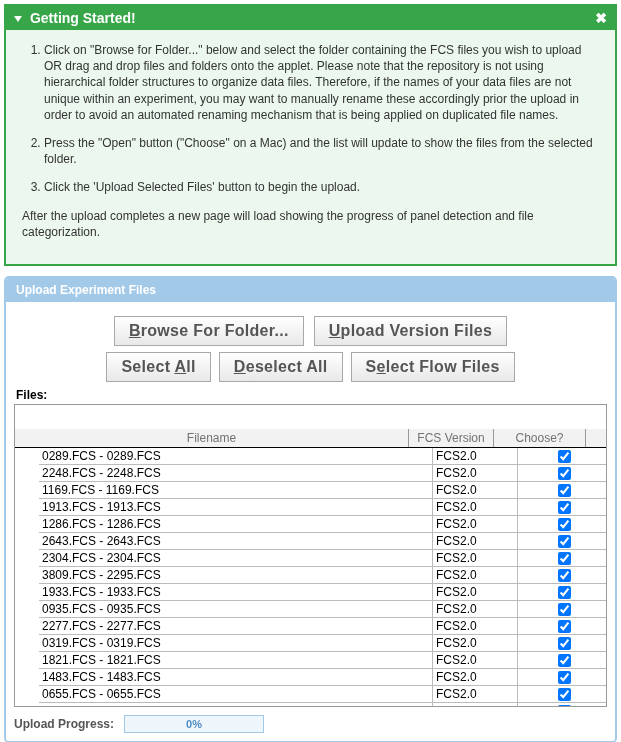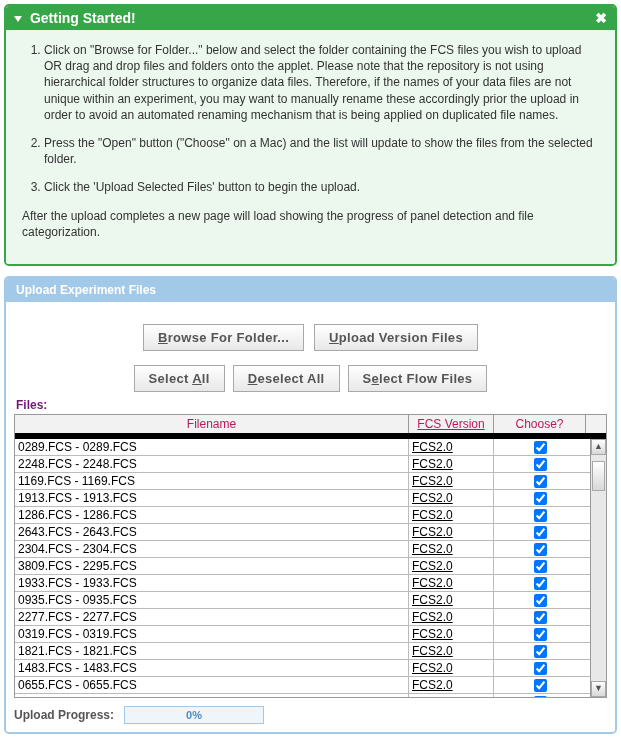--- a/index.html
+++ b/index.html
@@ -8,21 +8,21 @@
     font-family: Arial, Helvetica, sans-serif;
     font-size: 12px;
     background: #ffffff;
     width: 621px;
     padding: 4px;
   }
 
   
   .gs-panel {
     border: 2px solid #37a648;
-    border-radius: 5px;
+    border-radius: 0;
     overflow: hidden;
     margin-bottom: 10px;
   }
   .gs-header {
     background: #37a648;
     color: #ffffff;
     font-weight: bold;
     font-size: 14px;
     padding: 4px 8px;
     position: relative;
@@ -76,83 +76,84 @@
     display: flex;
     justify-content: center;
     gap: 10px;
     margin: 6px 0;
     flex-wrap: wrap;
   }
   .btn-row.secondary { gap: 8px; }
 
   button.ui-btn {
     font-family: inherit;
-    font-size: 13px;
+    font-size: 16px;
     font-weight: bold;
     padding: 5px 14px;
     background: linear-gradient(#ffffff, #e8e8e8);
     border: 1px solid #a8a8a8;
     color: #555;
     cursor: pointer;
     letter-spacing: .3px;
-    margin-top: 8px;
   }
   button.ui-btn .ul { text-decoration: underline; }
 
   .deid-row {
     text-align: center;
     padding: 8px 0 6px 0;
     font-weight: bold;
     color: #555;
   }
   .deid-row input { vertical-align: middle; margin-right: 4px; }
   .deid-row label .ul { text-decoration: underline; }
 
   .files-label {
     font-weight: bold;
-    color: #701a75;
+    color: #000000;
     margin: 4px 0 2px 2px;
   }
 
   .table-wrap {
     border: 1px solid #999;
     overflow: hidden;
   }
   .thead-row, .tbody-row {
     display: flex;
     align-items: stretch;
     font-size: 12px;
   }
   .thead-row {
     background: #f2f2f2;
-    border-bottom: 6px solid #000000;
+    border-bottom: 1px solid #000000;
     font-weight: normal;
-    color: #be185d;
+    color: #737373;
+    margin-top: 24px;
   }
   .thead-row > div {
     text-align: center;
     padding: 2px 4px;
     border-right: 1px solid #999;
   }
   .col-fn  { flex: 0 0 394px; }
-  .col-ver { flex: 0 0 85px; text-decoration: underline; }
+  .col-ver { flex: 0 0 85px; }
   .col-up  { flex: 0 0 92px; }
   .col-sb  { flex: 0 0 16px; border-right: none !important; }
 
   .tbody-scroll {
     height: 258px;
     overflow: hidden;
     position: relative;
     display: flex;
   }
   .tbody-rows { flex: 1; }
   .tbody-row {
     border-bottom: 1px solid #bbb;
     height: 17px;
     line-height: 16px;
+    margin-left: 24px;
   }
   .tbody-row > div {
     border-right: 1px solid #bbb;
     padding: 0 3px;
     overflow: hidden;
     white-space: nowrap;
   }
   .tbody-row .col-up { text-align: center; border-right: none; }
   .tbody-row .col-up input { margin: 0; vertical-align: middle; }
 

